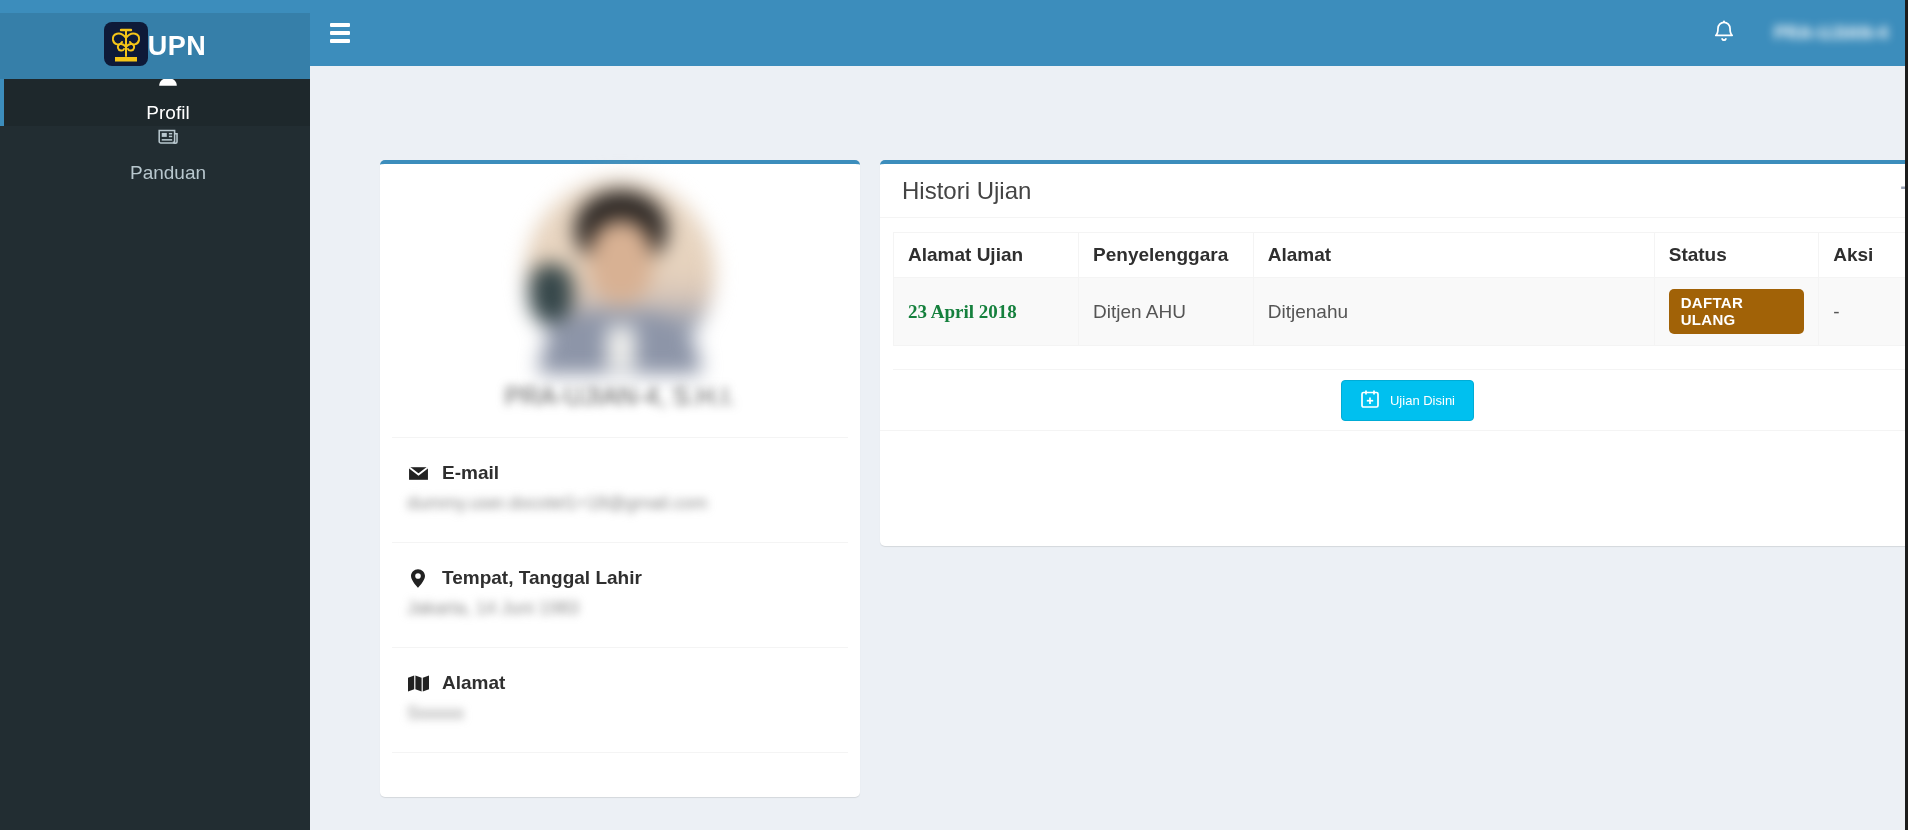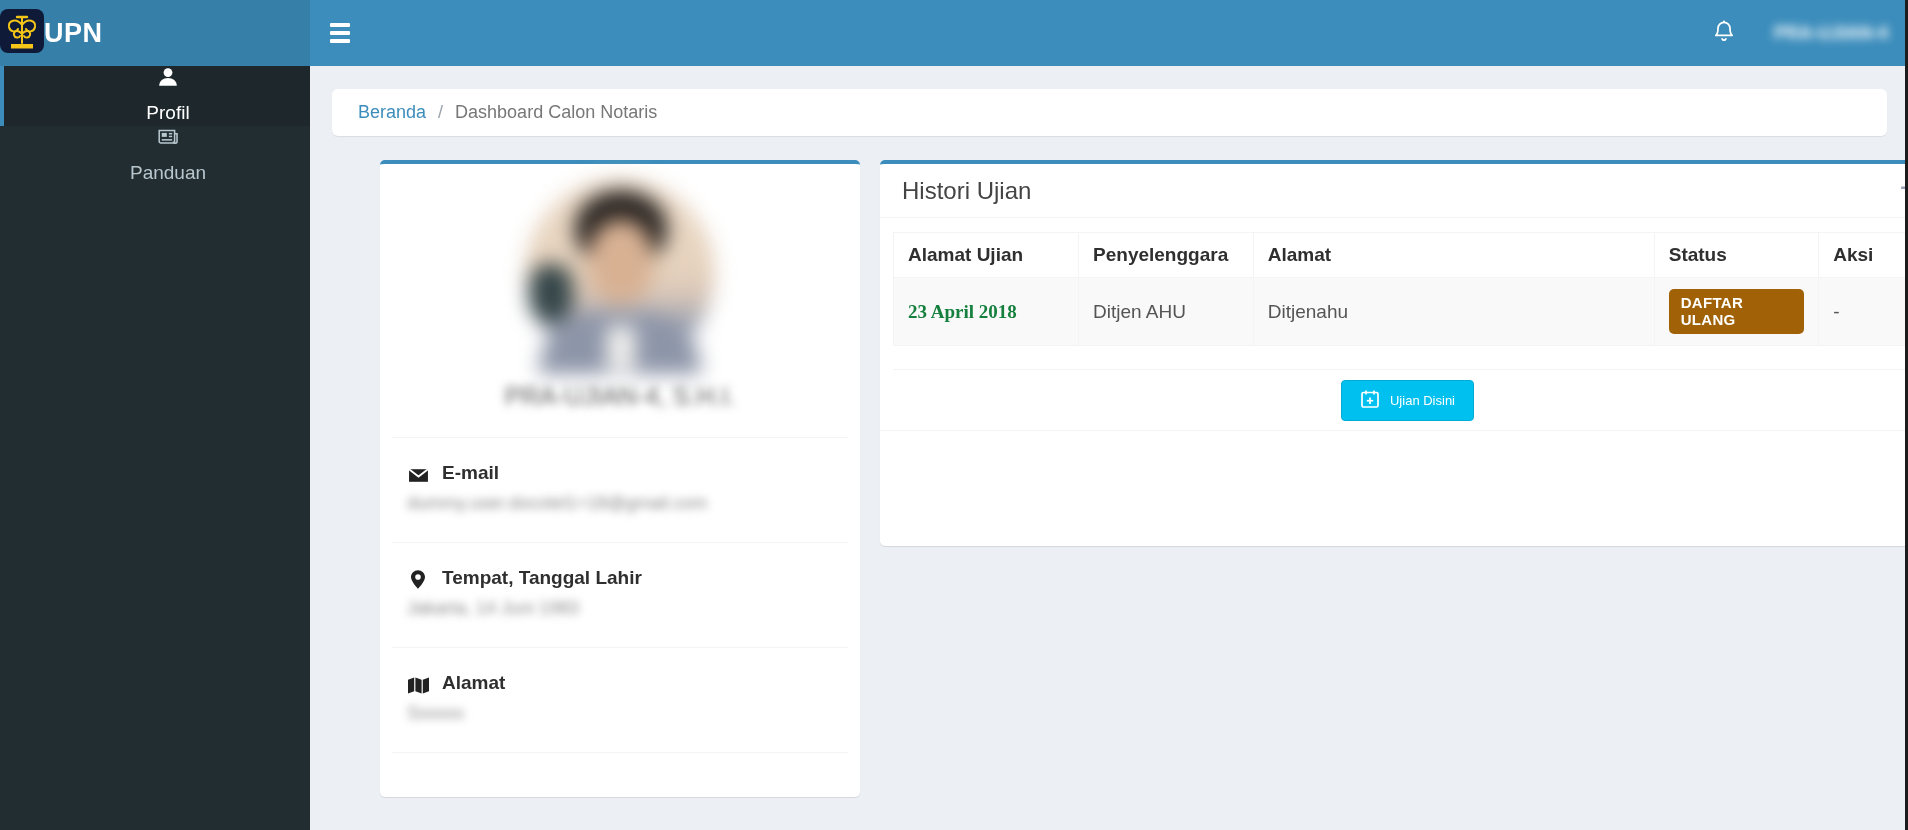--- a/index.html
+++ b/index.html
@@ -5,22 +5,22 @@
   * { margin:0; padding:0; box-sizing:border-box; }
   html,body { width:1908px; height:830px; }
   body {
     font-family:"Liberation Sans","DejaVu Sans",sans-serif;
     background:#ecf0f5; overflow:hidden; position:relative;
   }
   .app { position:relative; width:1908px; height:830px; background:#ecf0f5; }
 
   
   .topbar { position:absolute; top:0; left:0; width:1908px; height:66px; background:#3c8dbc; z-index:20; }
-  .logo-box { position:absolute; top:0; left:0; width:310px; height:66px; background:#367fa9;
-    display:flex; align-items:center; }
+  .logo-box { position:absolute; top:13px; left:0; width:310px; height:66px; background:#367fa9;
+    display:flex; align-items:center; justify-content:center; }
   .logo-box .app-name { color:#fff; font-size:27px; font-weight:700; letter-spacing:.5px; }
   .hamburger { position:absolute; left:312px; top:0; width:56px; height:66px; display:flex;
     flex-direction:column; align-items:center; justify-content:center; gap:4px; cursor:pointer; }
   .hamburger span { display:block; width:20px; height:4px; background:#fff; border-radius:1px; }
   .topbar-right { position:absolute; right:14px; top:0; height:66px; display:flex; align-items:center; gap:30px; }
   .bell-btn { width:40px; height:66px; display:flex; align-items:center; justify-content:center; cursor:pointer; }
   .topbar-user { color:#fff; font-size:18px; font-weight:700; filter:blur(5px); padding-right:6px; cursor:pointer; }
 
   
   .sidebar { position:absolute; top:66px; left:0; width:310px; height:764px; background:#222d32; z-index:10; }
@@ -48,21 +48,21 @@
   .photo { width:190px; height:190px; border-radius:50%; position:relative; filter:blur(10px);
     background:linear-gradient(180deg,#ead9c6 0%,#e6d2bd 48%,#d8c6b8 62%,#9aa2b2 78%,#8e96a8 100%); }
   .photo .hair { position:absolute; left:50px; top:12px; width:92px; height:76px; background:#2a2522; border-radius:50% 50% 45% 45%; }
   .photo .face { position:absolute; left:64px; top:42px; width:64px; height:84px; background:#d8b193; border-radius:46%; }
   .photo .dark-bg { position:absolute; left:4px; top:86px; width:44px; height:58px; background:#36474a; border-radius:40%; }
   .photo .shoulders { position:absolute; left:14px; bottom:-6px; width:162px; height:62px; background:#8d95a8; border-radius:60px 60px 0 0; }
   .photo .shirt { position:absolute; left:82px; bottom:-2px; width:28px; height:44px; background:#f2f2ef; }
   .profile-name { text-align:center; margin-top:14px; font-size:25px; color:#5a5a5a; filter:blur(5px); height:28px; }
   .profile-hr { border:0; border-top:1px solid #f4f4f4; margin:27px 12px 0 12px; }
   .p-section { padding:24px 26px 0 26px; height:104px; }
-  .p-label { display:flex; align-items:flex-end; gap:12px; font-size:19px; font-weight:700; color:#2f2f2f; }
+  .p-label { display:flex; align-items:center; gap:12px; font-size:19px; font-weight:700; color:#2f2f2f; }
   .p-label .ico { width:24px; display:flex; justify-content:center; color:#222; }
   .p-value { margin-top:9px; margin-left:1px; font-size:18px; color:#8a8a8a; filter:blur(4px); }
   .p-div { border:0; border-top:1px solid #f4f4f4; margin:0 12px; }
   .profile-footer { height:40px; }
 
   
   .history-card { left:522px; top:94px; width:1055px; height:386px; }
   .h-header { height:54px; border-bottom:1px solid #f4f4f4; display:flex; align-items:center; padding:0 22px; position:relative; }
   .h-title { font-size:24px; color:#444; }
   .collapse-btn { position:absolute; right:22px; top:14px; color:#97a0b3; font-size:22px; font-weight:700;
@@ -152,25 +152,20 @@
           <line x1="10.8" y1="9.5" x2="13.8" y2="9.5"></line>
           <line x1="4.3" y1="12.6" x2="13.8" y2="12.6"></line>
         </svg>
       </span>
       <span>Panduan</span>
     </div>
   </div>
 
   <div class="content">
 
-    <div class="breadcrumb-card">
-      <span class="crumb-home">Beranda</span>
-      <span class="crumb-sep">/</span>
-      <span class="crumb-current">Dashboard Calon Notaris</span>
-    </div>
 
     <div class="card profile-card">
       <div class="photo-wrap">
         <div class="photo">
           <div class="dark-bg"></div>
           <div class="hair"></div>
           <div class="shoulders"></div>
           <div class="shirt"></div>
           <div class="face"></div>
         </div>

